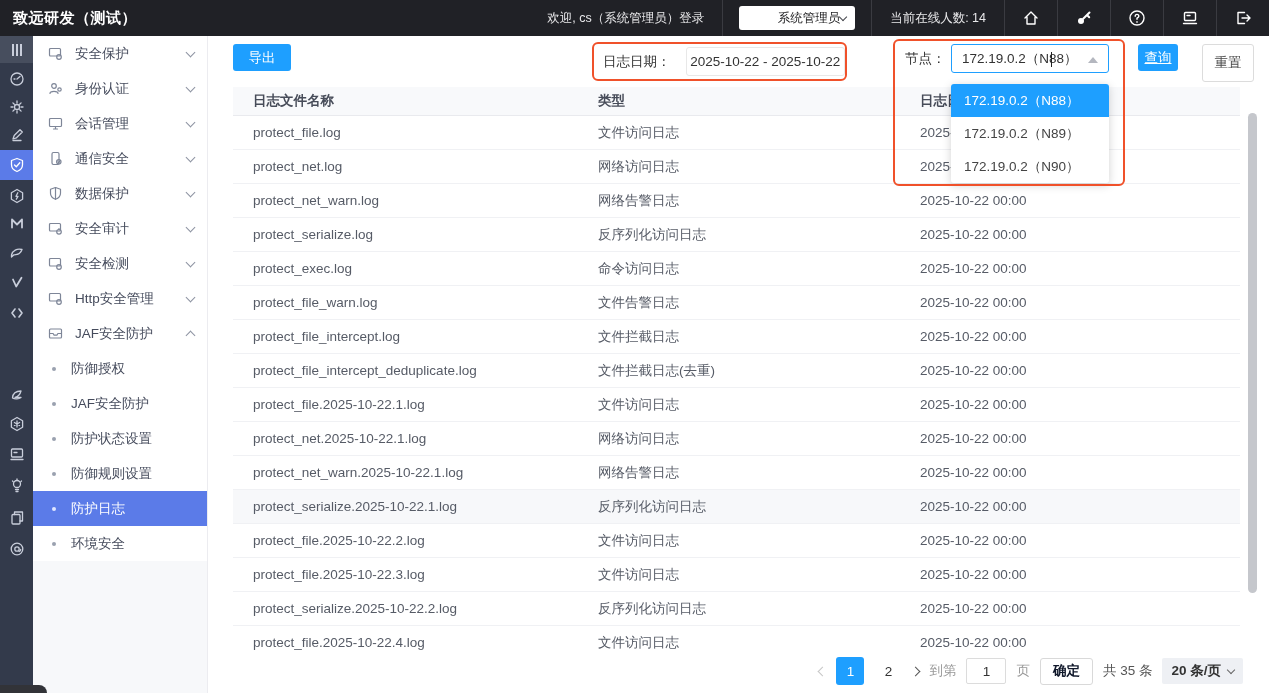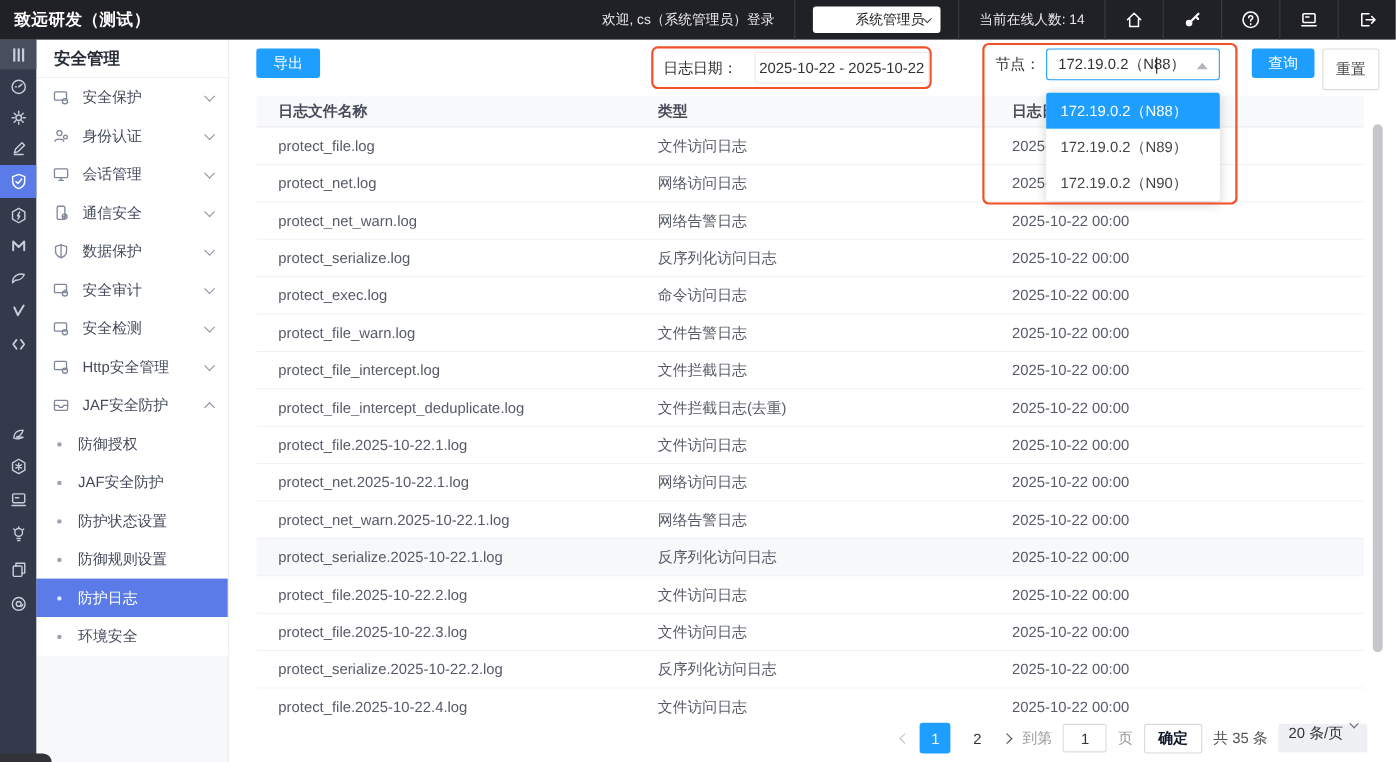--- a/index.html
+++ b/index.html
@@ -51,21 +51,21 @@
   .sb-child.active { background:#5b7be8; }
   .sb-child.active .lbl { color:#fff; }
   .sb-child.active .dot { background:#dfe6ff; }
 
   
   .main { position:absolute; left:208px; top:36px; width:1061px; height:657px; background:#fff; }
 
   .btn-blue { position:absolute; height:27px; background:#1e9fff; color:#fff; border:none; border-radius:3px;
     font-size:13.5px; cursor:pointer; font-family:inherit; }
   .btn-export { left:25px; top:8px; width:58px;text-align:center; }
-  .btn-query { left:930px; top:8px; width:57px; z-index:22; }
+  .btn-query { left:930px; top:8px; width:40px; z-index:22;text-decoration:underline; }
   .btn-reset { position:absolute; left:994px; top:8px; width:52px; height:38px; background:#fff; color:#4a4a4a;
     border:1px solid #dcdcdc; border-radius:3px; font-size:13.5px; cursor:pointer; font-family:inherit; z-index:22; }
 
   .redbox1 { position:absolute; left:384px; top:6px; width:255px; height:39px; border:2px solid #f0512a;
     border-radius:6px; display:flex; align-items:center; padding-left:9px; z-index:21; background:transparent; }
   .redbox1 .lbl { font-size:13.5px; color:#333; white-space:nowrap; }
   .date-input { width:176px; height:29px; margin-left:15px; background:#fff; border:1px solid #e8e8e8;
     border-radius:3px; font-size:13.5px; color:#333; display:flex; align-items:center; justify-content:center;
     cursor:text; white-space:nowrap; }
 
@@ -108,21 +108,21 @@
   .pg { min-width:28px; height:28px; display:flex; align-items:center; justify-content:center;
     border-radius:3px; cursor:pointer; }
   .pg.active { background:#1e9fff; color:#fff; }
   .goto-lbl, .page-unit { color:#9a9a9a; }
   .goto-input { width:40px; height:26px; border:1px solid #dcdcdc; border-radius:2px; display:flex;
     align-items:center; justify-content:center; color:#333; cursor:text; background:#fff; }
   .confirm-btn { height:27px; padding:0 12px; background:#fff; border:1px solid #d9d9d9; border-radius:3px;
     font-size:13.5px; font-weight:bold; color:#0f172a; cursor:pointer; font-family:inherit; }
   .total { color:#555; }
   .size-select { height:26px; background:#eef0f4; border-radius:2px; padding:0 9px; display:flex;
-    align-items:flex-start; gap:7px; color:#333; cursor:pointer; }
+    align-items:center; gap:7px; color:#333; cursor:pointer;font-weight:bold; }
   .size-select .chev { border-color:#666; width:6px; height:6px; }
 
   .corner-tip { position:absolute; left:0; top:685px; width:47px; height:12px; background:#323338;
     border-radius:0 8px 0 0; z-index:50; }
 </style>
 </head>
 <body>
 
 <div class="screen">
 
@@ -266,21 +266,20 @@
       <svg width="16" height="16" viewBox="0 0 16 16">
           <circle cx="8" cy="8" r="5.8"></circle>
           <circle cx="8" cy="8" r="2.2"></circle>
           <path d="M10.2 10.5c.8-.4 1.3-1 1.5-2"></path>
         </svg>
       </div>
   </nav>
 
   <aside class="sidebar">
     <div class="sb-list">
-      <div class="sb-title">安全管理</div>
 
       <div class="sb-group">
         <svg width="15" height="15" viewBox="0 0 15 15">
             <rect x="1.5" y="2.5" width="11" height="7.5" rx="1"></rect>
             <circle cx="11" cy="11" r="2.3"></circle>
           </svg>
         <span class="lbl">安全保护</span>
         <span class="chev"></span>
       </div>
       <div class="sb-group">

